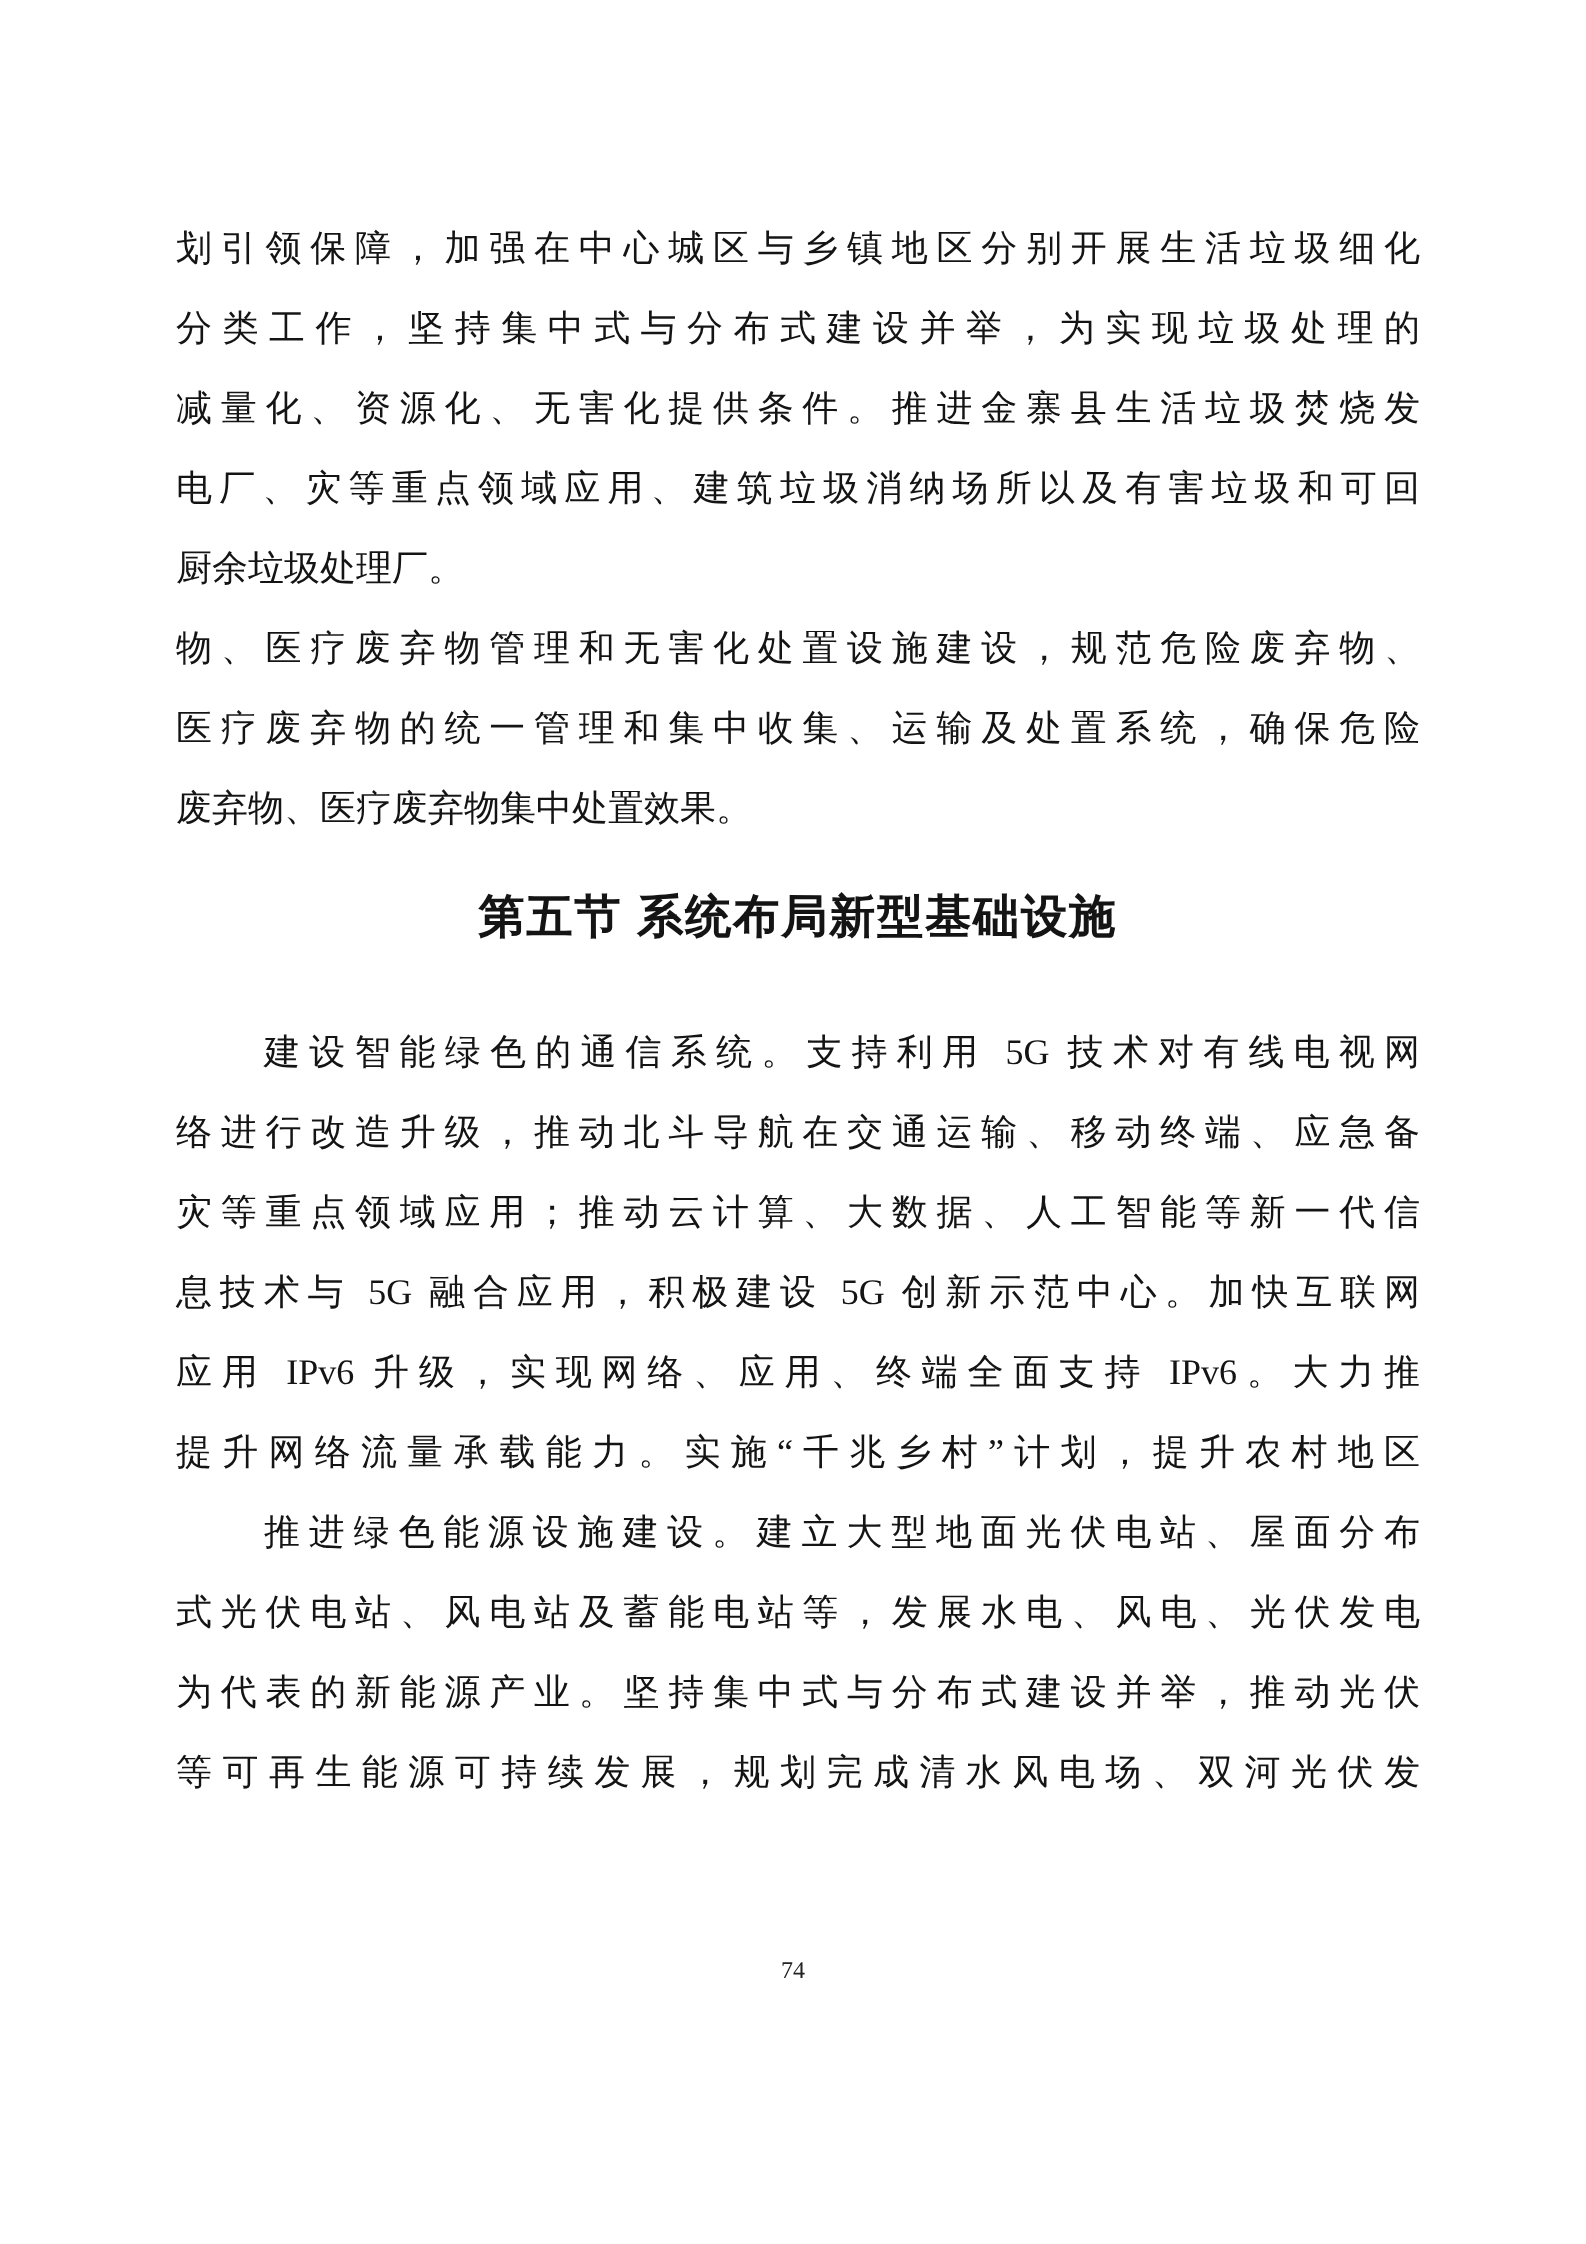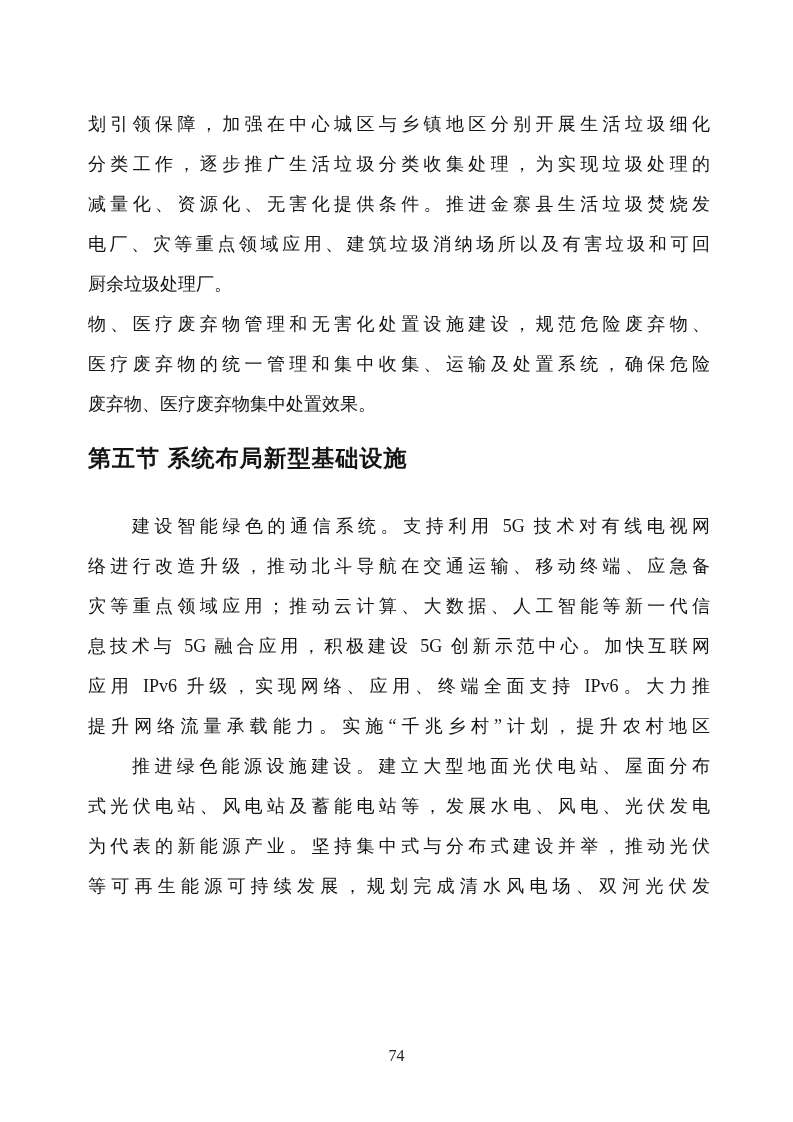--- a/index.html
+++ b/index.html
@@ -32,41 +32,41 @@
   .line.indent{
     padding-left:44px;
   }
   .section-heading{
     margin:12px 0 26px 0;
     height:44px;
     line-height:44px;
     font-family:"Liberation Sans","DejaVu Sans",sans-serif;
     font-size:23px;
     font-weight:700;
-    text-align:left;
+    text-align:center;
     letter-spacing:1px;
   }
   .footer{
     position:absolute;
-    left:0;top:1047px;
+    left:0;top:978px;
     width:100%;
     text-align:center;
-    font-size:16px;
+    font-size:12px;
     color:#222;
   }
 </style>
 </head>
 <body>
 
 <div class="page">
   <div class="content">
 
     <p class="para">
       <span class="line">划引领保障，加强在中心城区与乡镇地区分别开展生活垃圾细化</span>
-      <span class="line">分类工作，逐步推广生活垃圾分类收集处理，为实现垃圾处理的</span>
+      <span class="line">分类工作，坚持集中式与分布式建设并举，为实现垃圾处理的</span>
       <span class="line">减量化、资源化、无害化提供条件。推进金寨县生活垃圾焚烧发</span>
       <span class="line">电厂、灾等重点领域应用、建筑垃圾消纳场所以及有害垃圾和可回</span>
       <span class="line last">厨余垃圾处理厂。</span>
     </p>
 
     <p class="para">
       <span class="line">物、医疗废弃物管理和无害化处置设施建设，规范危险废弃物、</span>
       <span class="line">医疗废弃物的统一管理和集中收集、运输及处置系统，确保危险</span>
       <span class="line last">废弃物、医疗废弃物集中处置效果。</span>
     </p>

